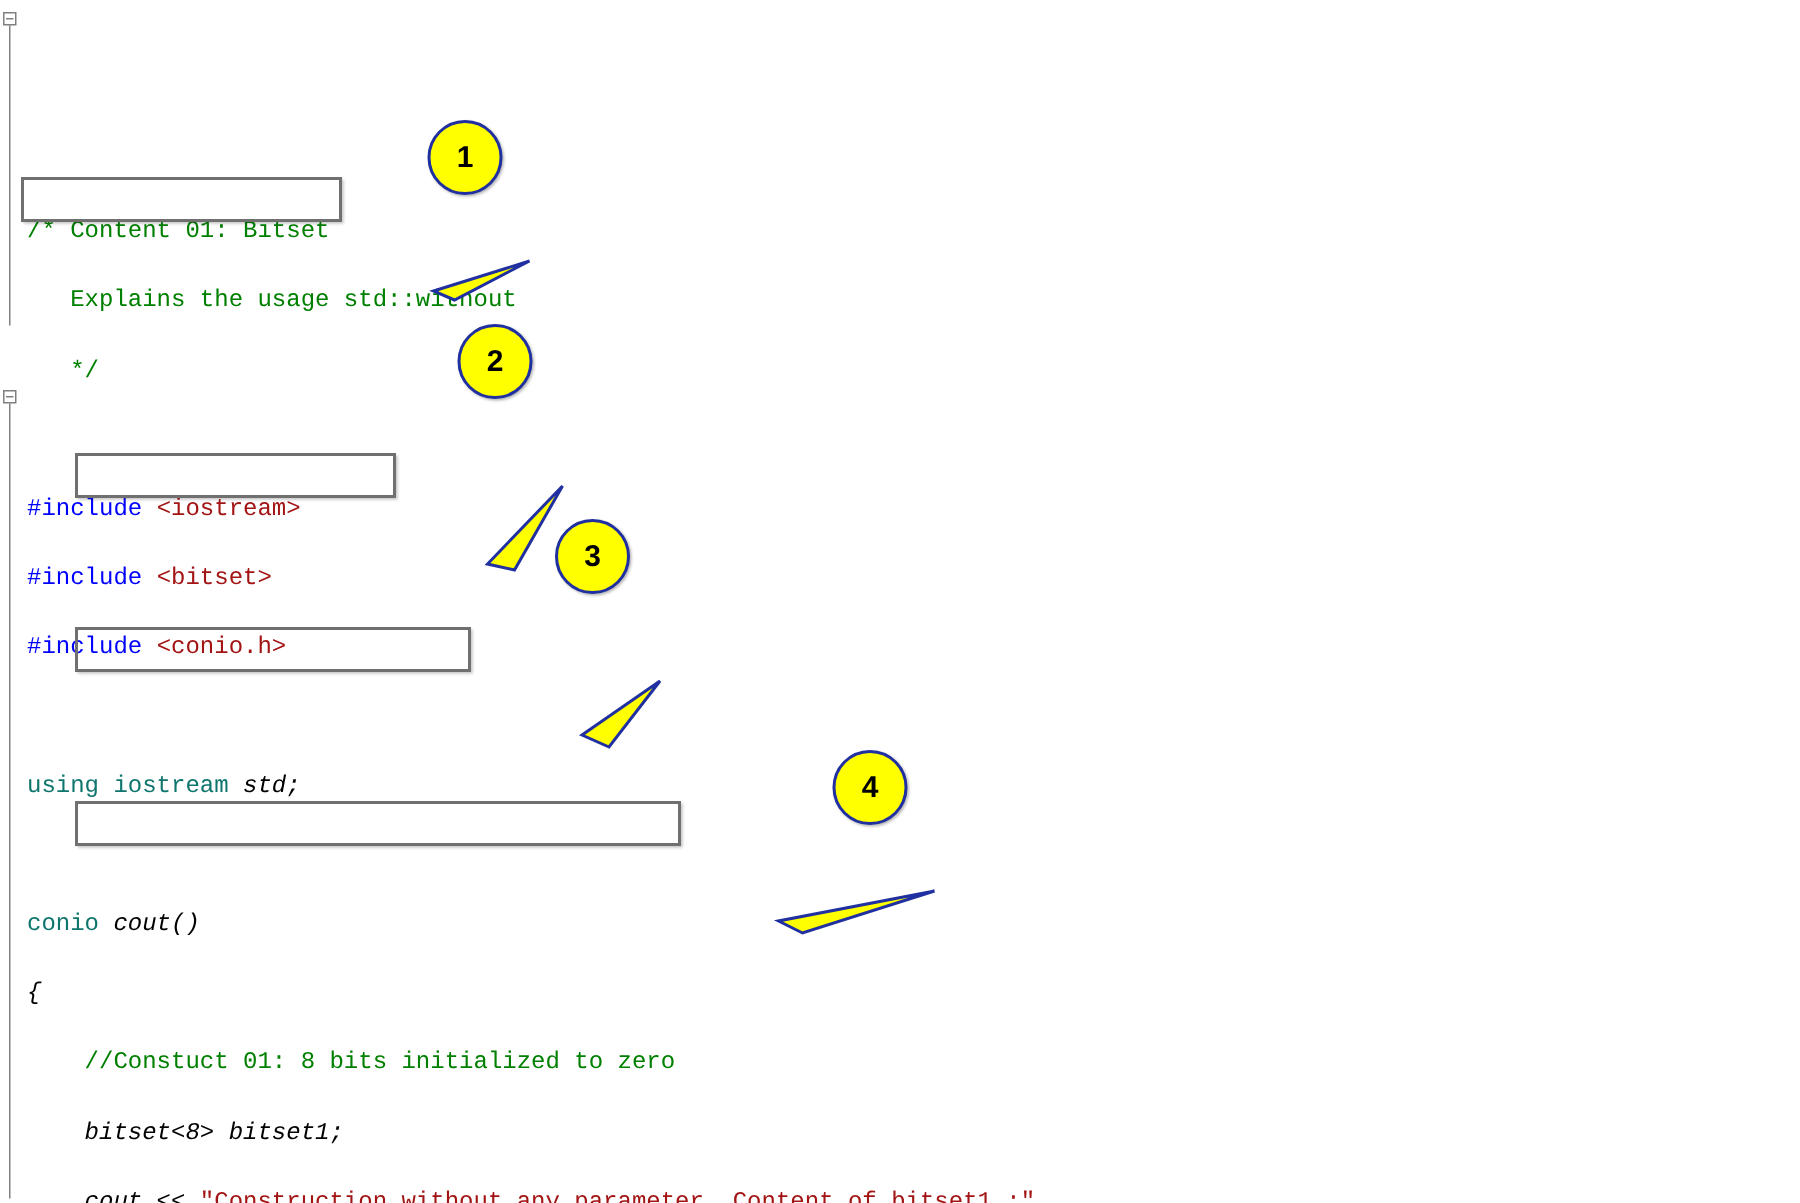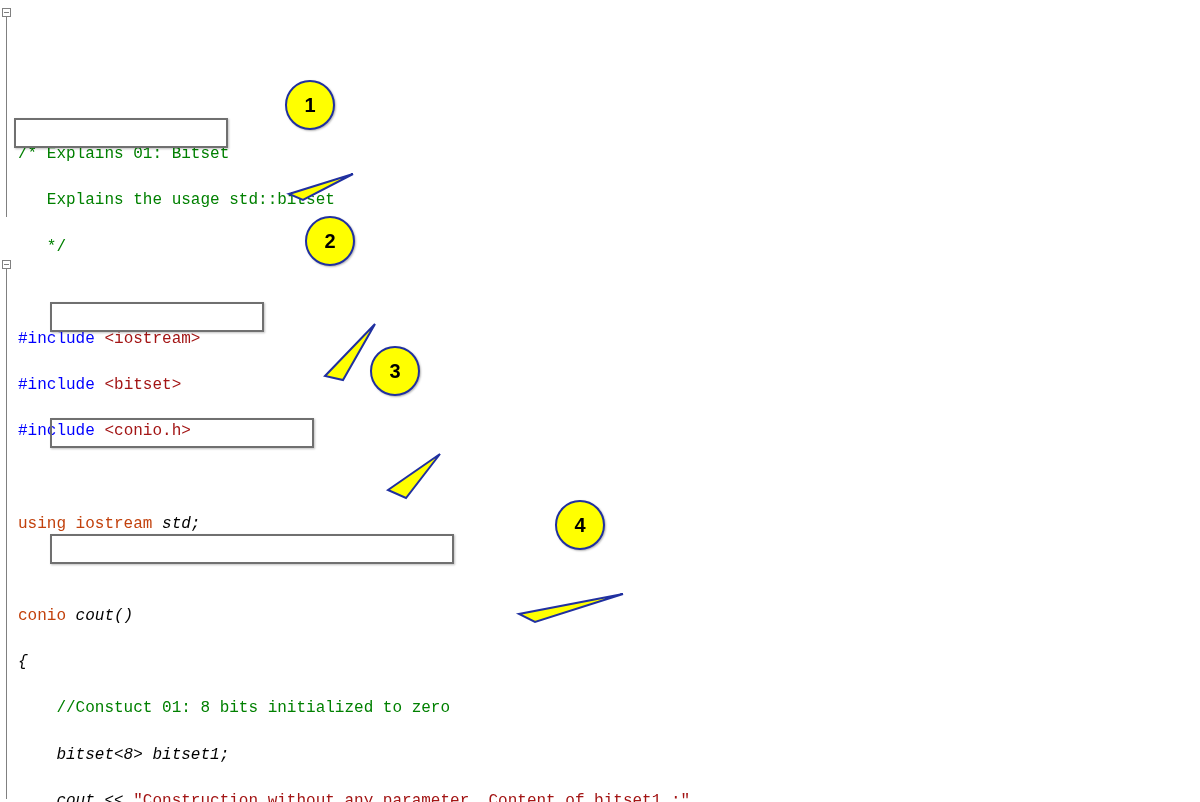--- a/index.html
+++ b/index.html
@@ -49,21 +49,21 @@
     left: 4px;
     width: 0;
     border-left: 1px solid #808080;
   }
   .code {
     position: relative;
     margin-left: 18px;
   }
   .ln { display: block; height: 23px; }
   .c-comment { color: #008000; }
-  .c-keyword { color: #c2410c; }
+  .c-keyword { color: #0f766e; }
   .c-preproc { color: #0000ff; }
   .c-string  { color: #a31515; }
   .c-header  { color: #a31515; }
   .c-plain   { color: #000000; font-style: italic; }
 
   .hlbox {
     position: absolute;
     border: 2px solid #707070;
     background: rgba(0,0,0,0);
     pointer-events: none;
@@ -111,22 +111,22 @@
 <div class="editor">
   
   <div class="gutter">
     <div class="fold-box" style="top:8px;"></div>
     <div class="fold-line" style="top:17px; height:200px;"></div>
     <div class="fold-box" style="top:260px;"></div>
     <div class="fold-line" style="top:269px; height:530px;"></div>
   </div>
 
   <div class="code">
-<span class="ln"><span class="c-comment">/* Explains 01: Bitset</span></span>
-<span class="ln"><span class="c-comment">   Explains the usage std::bitset</span></span>
+<span class="ln"><span class="c-comment">/* Content 01: Bitset</span></span>
+<span class="ln"><span class="c-comment">   Explains the usage std::without</span></span>
 <span class="ln"><span class="c-comment">   */</span></span>
 <span class="ln"></span>
 <span class="ln"><span class="c-preproc">#include </span><span class="c-header">&lt;iostream&gt;</span></span>
 <span class="ln"><span class="c-preproc">#include </span><span class="c-header">&lt;bitset&gt;</span></span>
 <span class="ln"><span class="c-preproc">#include </span><span class="c-header">&lt;conio.h&gt;</span></span>
 <span class="ln"></span>
 <span class="ln"><span class="c-keyword">using </span><span class="c-keyword">iostream </span><span class="c-plain">std;</span></span>
 <span class="ln"></span>
 <span class="ln"><span class="c-keyword">conio </span><span class="c-plain">cout()</span></span>
 <span class="ln"><span class="c-plain">{</span></span>

